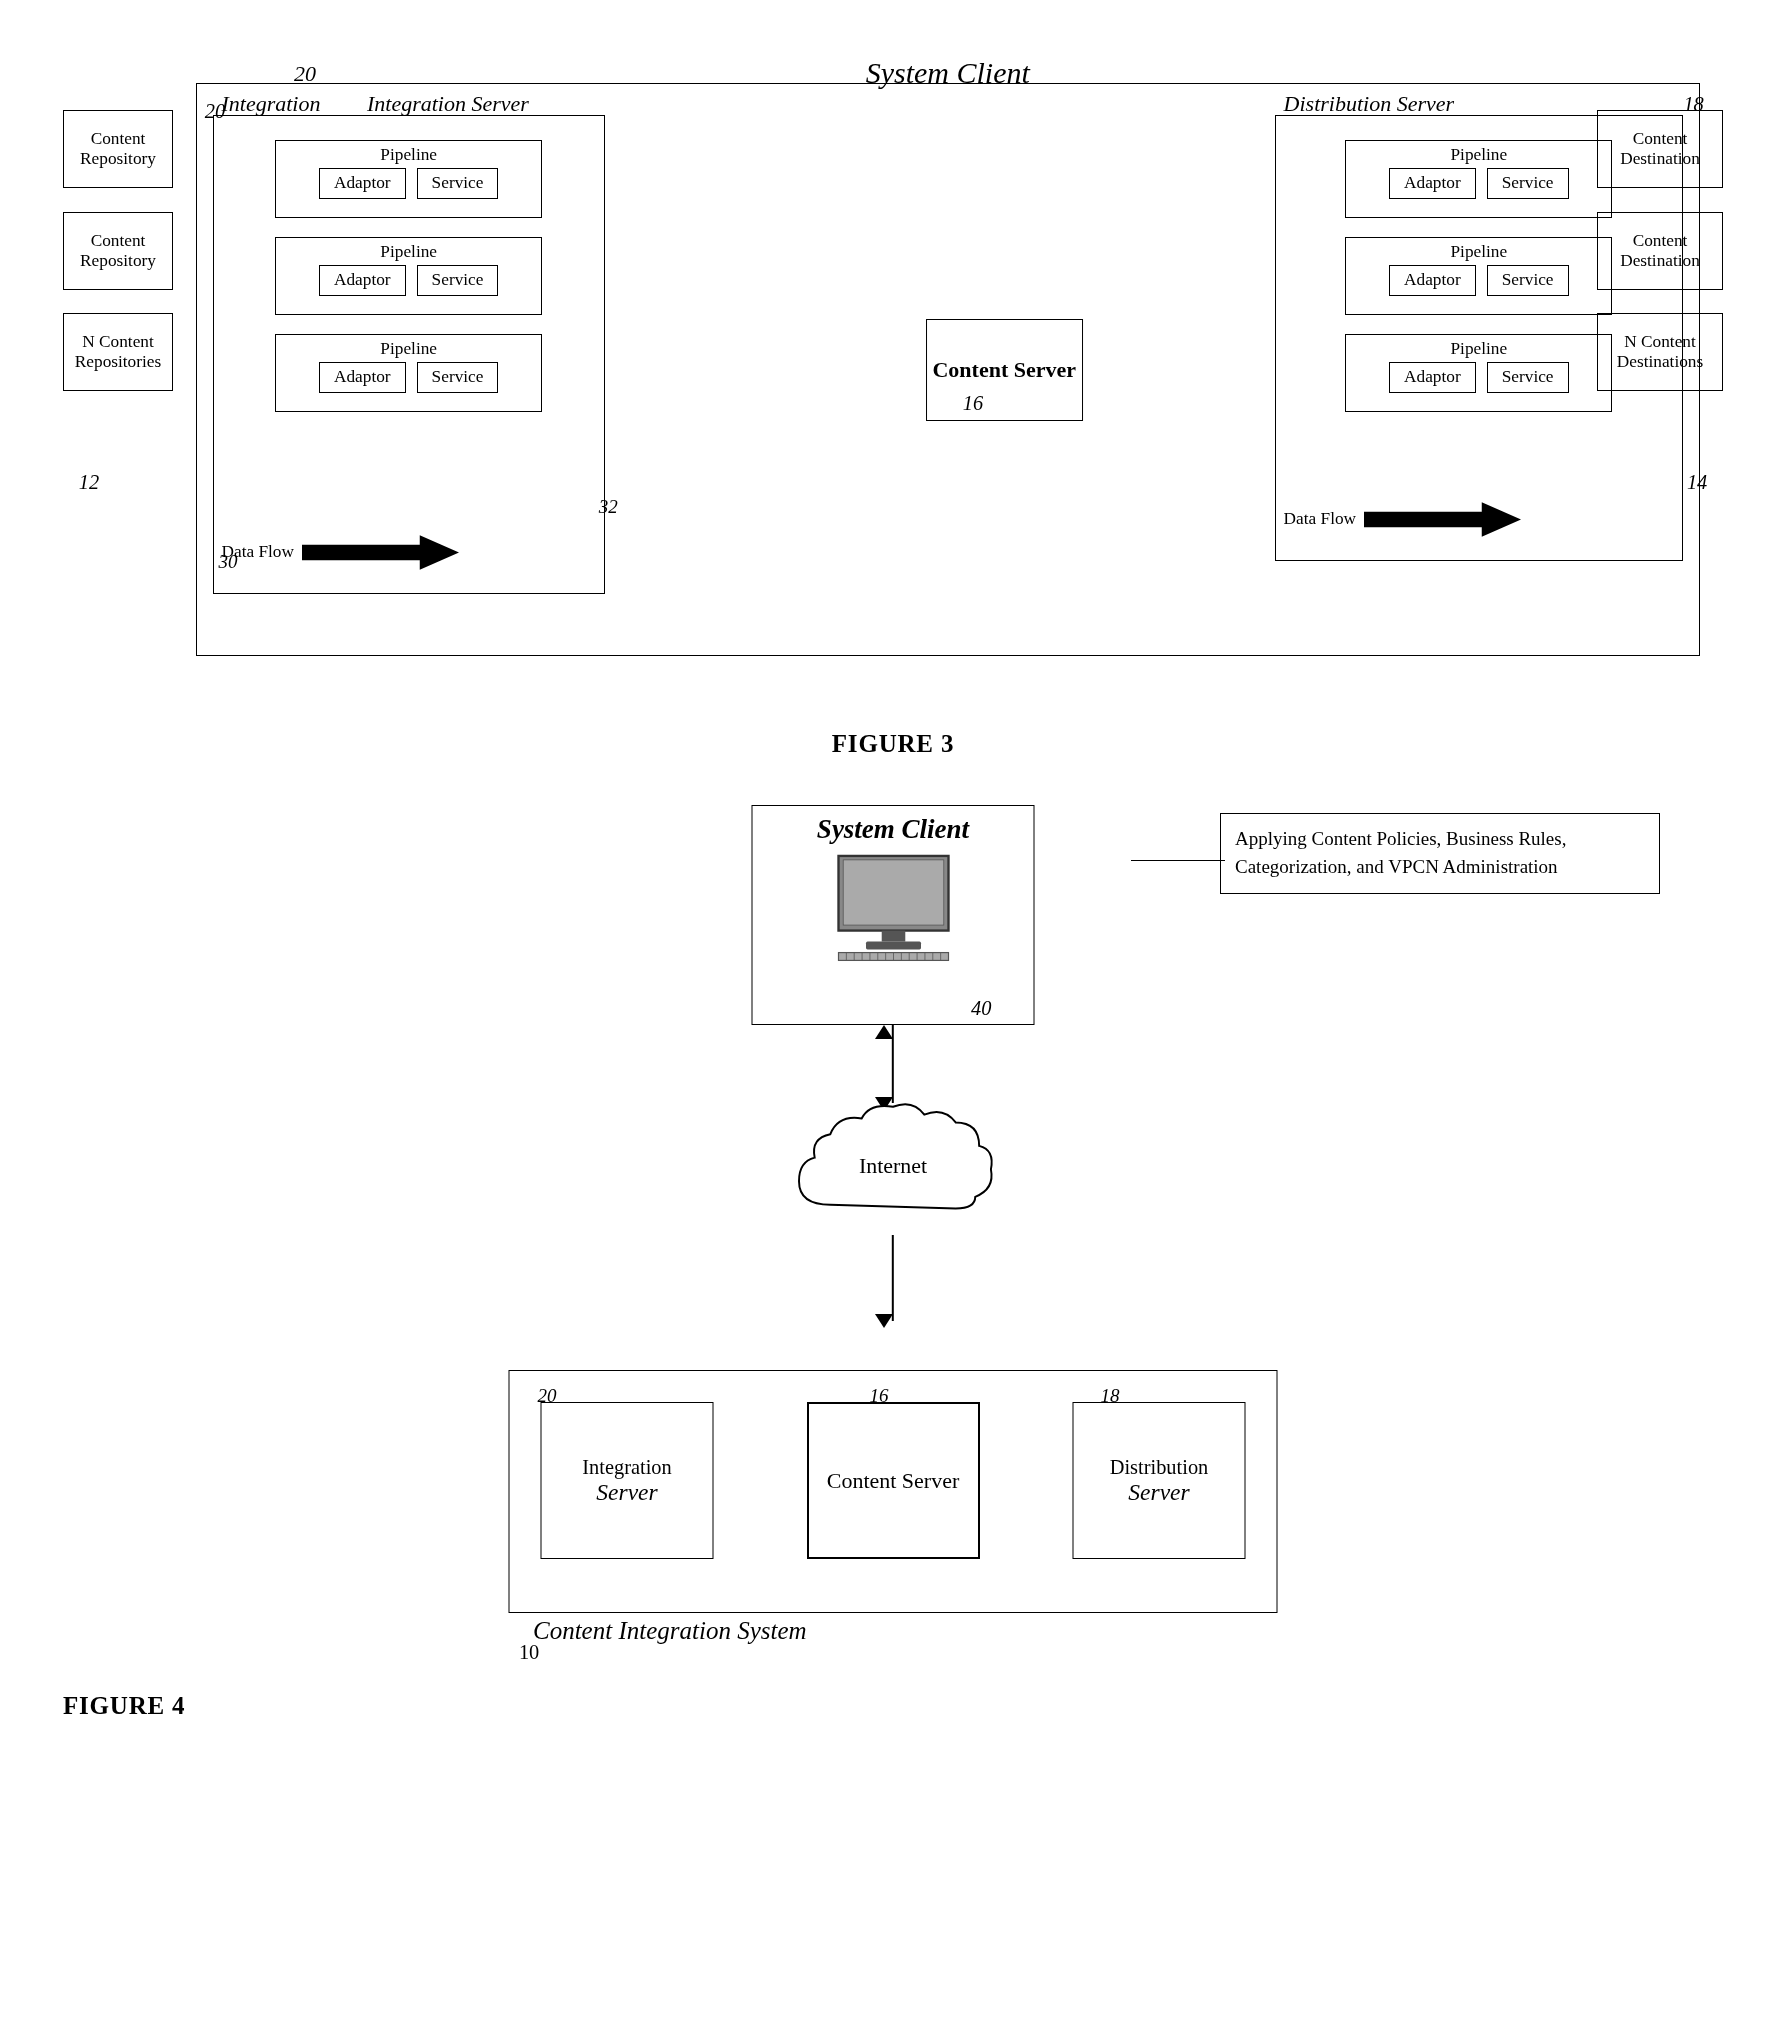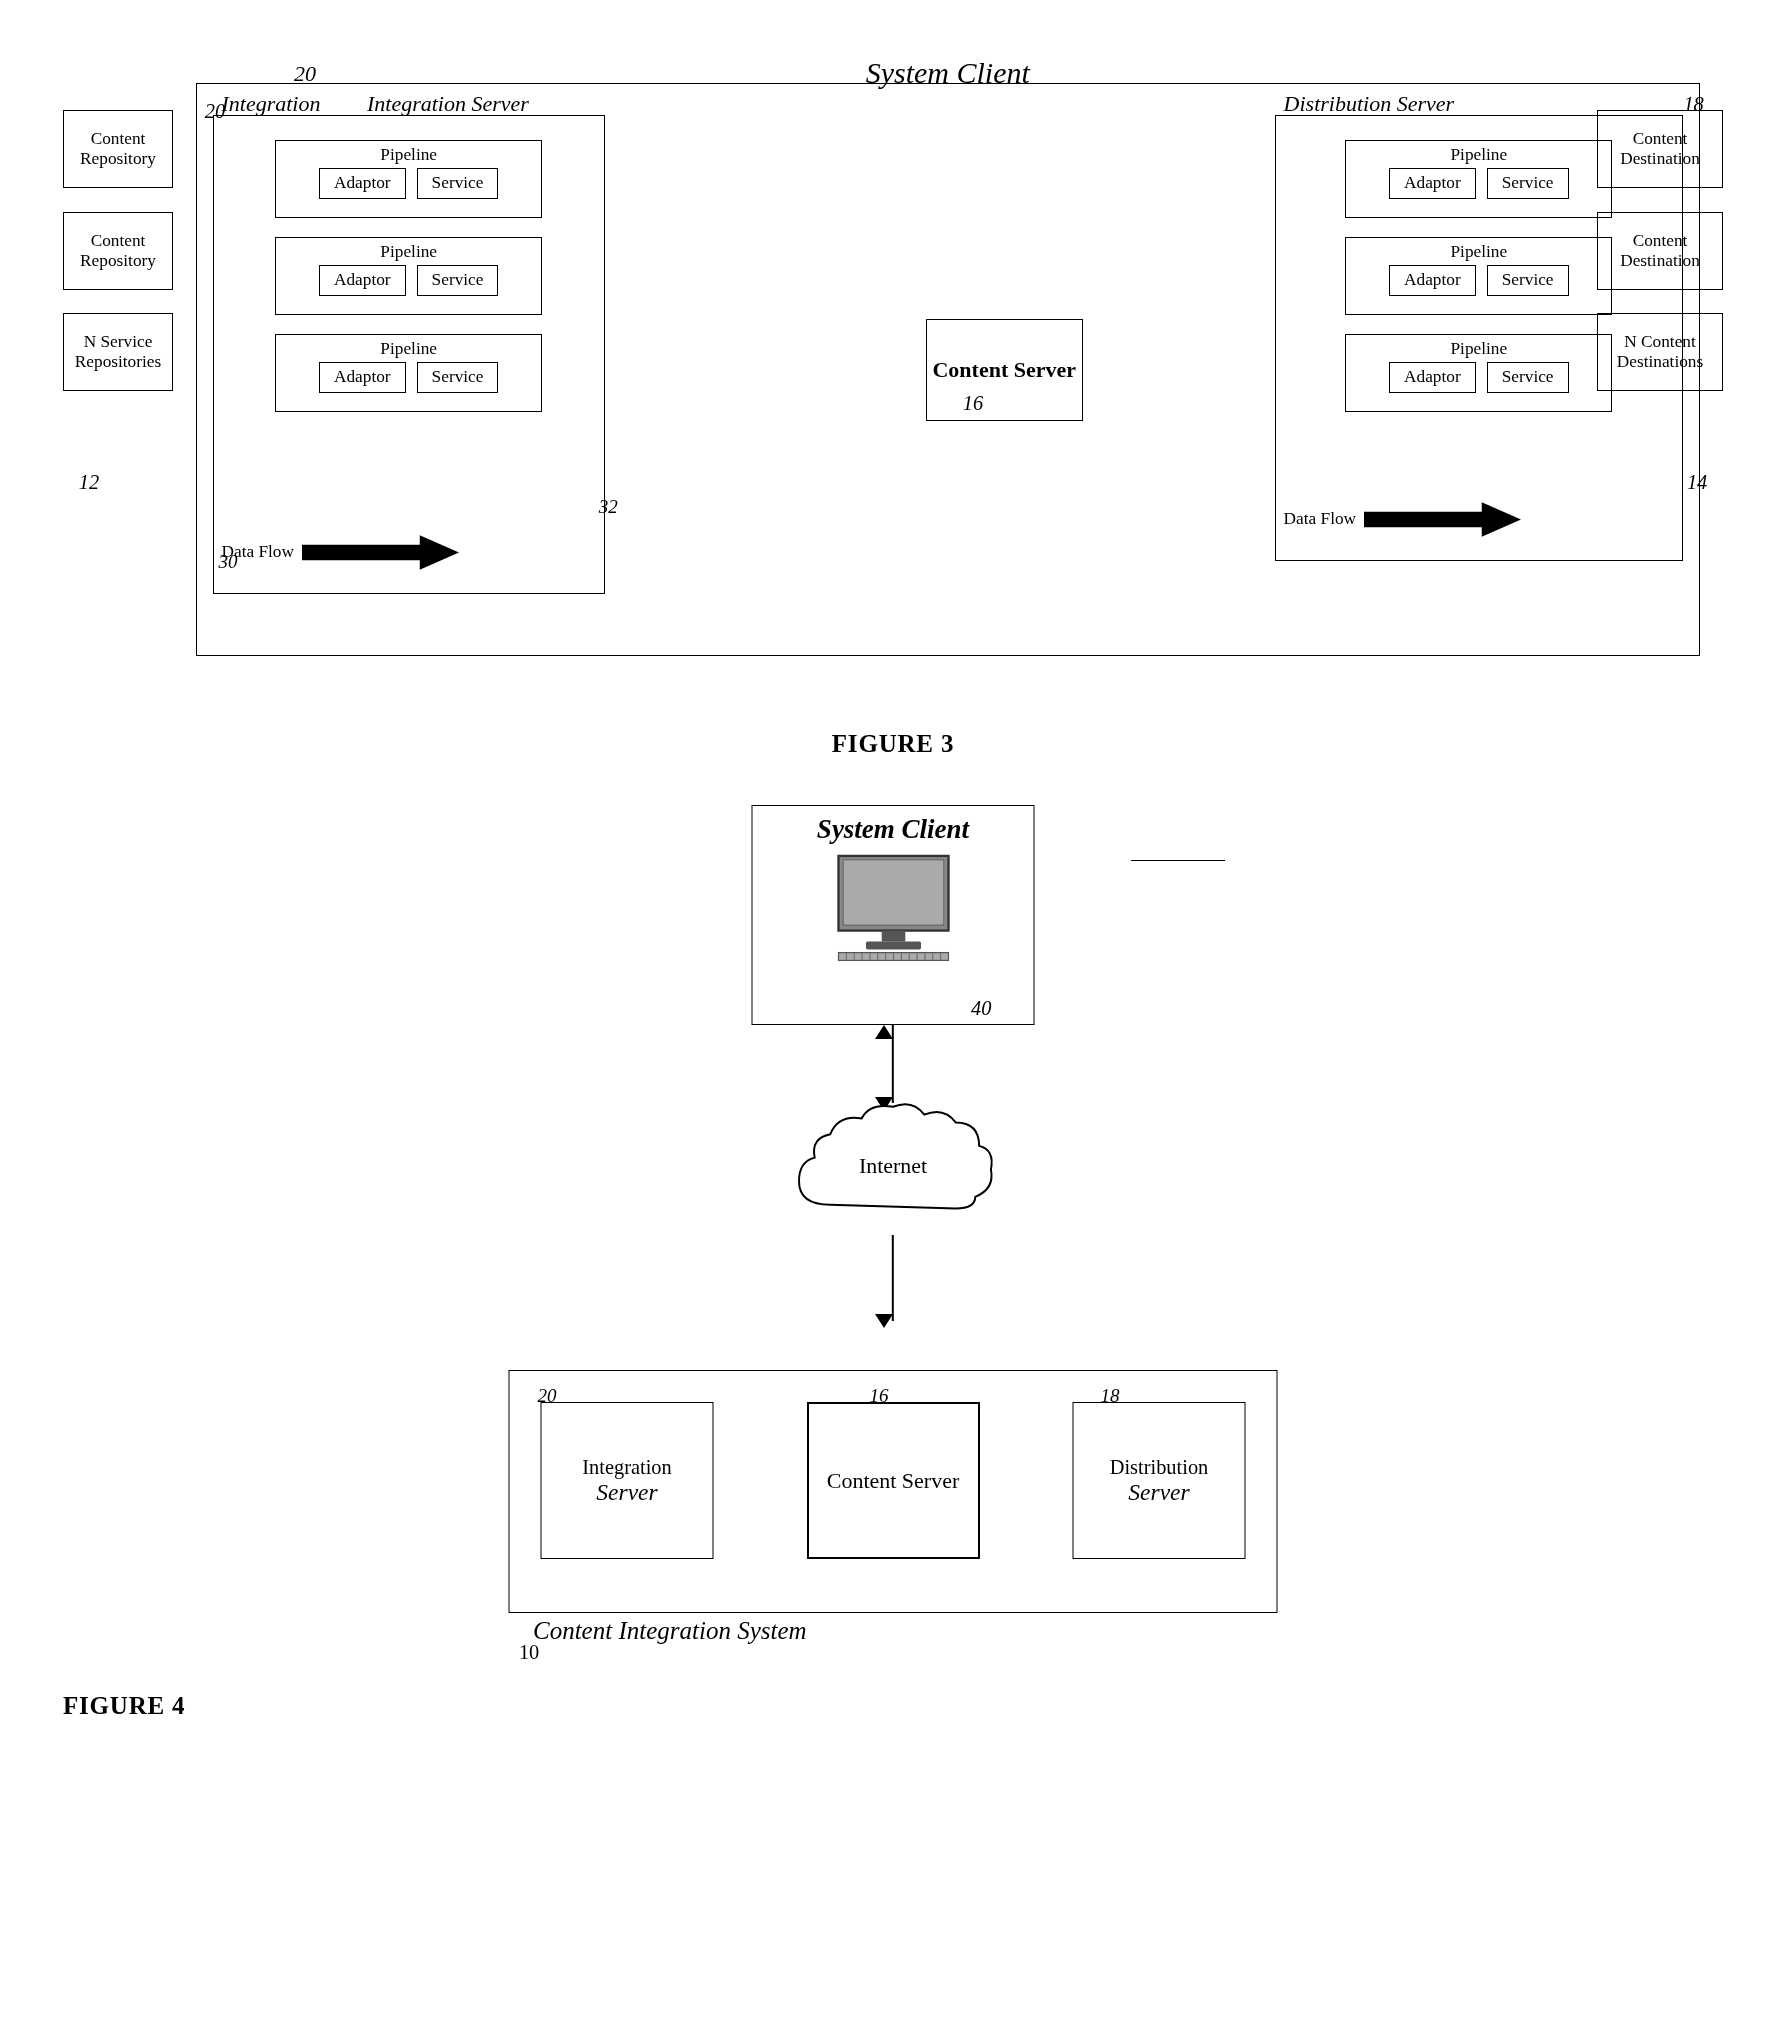--- a/index.html
+++ b/index.html
@@ -153,21 +153,21 @@
       </div>
 
     </div>
 
     <div style="position:absolute; top:63px; left:0px;">
 
       <div style="border:1.2px solid #000; width:110px; height:78px; display:flex; align-items:center; justify-content:center; text-align:center; font-size:17.3px; margin-bottom:23.5px;">Content Repository</div>
 
       <div style="border:1.2px solid #000; width:110px; height:78px; display:flex; align-items:center; justify-content:center; text-align:center; font-size:17.3px; margin-bottom:23.5px;">Content Repository</div>
 
-      <div style="border:1.2px solid #000; width:110px; height:78px; display:flex; align-items:center; justify-content:center; text-align:center; font-size:17.3px;">N Service Repositories</div>
+      <div style="border:1.2px solid #000; width:110px; height:78px; display:flex; align-items:center; justify-content:center; text-align:center; font-size:17.3px;">N Content Repositories</div>
     </div>
 
     <div style="position:absolute; top:424px; left:15.7px; font-size:20.4px; font-style:italic;">12</div>
 
     <div style="position:absolute; top:63px; right:0px;">
 
       <div style="border:1.2px solid #000; width:126px; height:78px; display:flex; align-items:center; justify-content:center; text-align:center; font-size:17.3px; margin-bottom:23.5px;">Content Destination</div>
 
       <div style="border:1.2px solid #000; width:126px; height:78px; display:flex; align-items:center; justify-content:center; text-align:center; font-size:17.3px; margin-bottom:23.5px;">Content Destination</div>
 
@@ -207,20 +207,21 @@
         <line x1="100" y1="128" x2="100" y2="138" stroke="#555" stroke-width="1"></line>
         <line x1="110" y1="128" x2="110" y2="138" stroke="#555" stroke-width="1"></line>
         <line x1="120" y1="128" x2="120" y2="138" stroke="#555" stroke-width="1"></line>
         <line x1="130" y1="128" x2="130" y2="138" stroke="#555" stroke-width="1"></line>
         <line x1="140" y1="128" x2="140" y2="138" stroke="#555" stroke-width="1"></line>
       </svg>
     </div>
 
     <div style="position:absolute; top:192px; left:calc(50% + 78px); font-size:20.4px; font-style:italic;">40</div>
 
+    <div style="position:absolute; top:7.8px; right:63px; border:1.2px solid #000; padding:11px 14px; font-size:19px; max-width:440px; line-height:1.5; background:#fff;">Applying Content Policies, Business Rules, Categorization, and VPCN Administration</div>
 
     <div style="position:absolute; top:55px; right:498px; width:94px; height:1.6px; background:#000;"></div>
 
     <div style="position:absolute; top:220px; left:50%; transform:translateX(-50%); width:2.4px; height:78px; background:#000;"></div>
     <div style="position:absolute; top:220px; left:50%; transform:translateX(-50%); width:0; height:0; border-left:9.4px solid transparent; border-right:9.4px solid transparent; border-bottom:14px solid #000; margin-left:-9.4px;"></div>
     <div style="position:absolute; top:292px; left:50%; transform:translateX(-50%); width:0; height:0; border-left:9.4px solid transparent; border-right:9.4px solid transparent; border-top:14px solid #000; margin-left:-9.4px;"></div>
 
     <svg style="position:absolute; top:290px; left:50%; transform:translateX(-50%);" width="251" height="141" viewBox="0 0 320 180">
       <path d="M80,140 Q40,140 40,110 Q40,85 60,80 Q55,55 80,50 Q90,25 120,30 Q130,10 160,15 Q185,5 200,25 Q225,15 240,35 Q270,35 270,65 Q290,70 285,95 Q290,120 265,130 Q265,145 240,145 Z" fill="white" stroke="#000" stroke-width="2.5"></path>
       <text x="160" y="100" text-anchor="middle" font-size="28" font-family="Times New Roman, serif" fill="#000">Internet</text>

